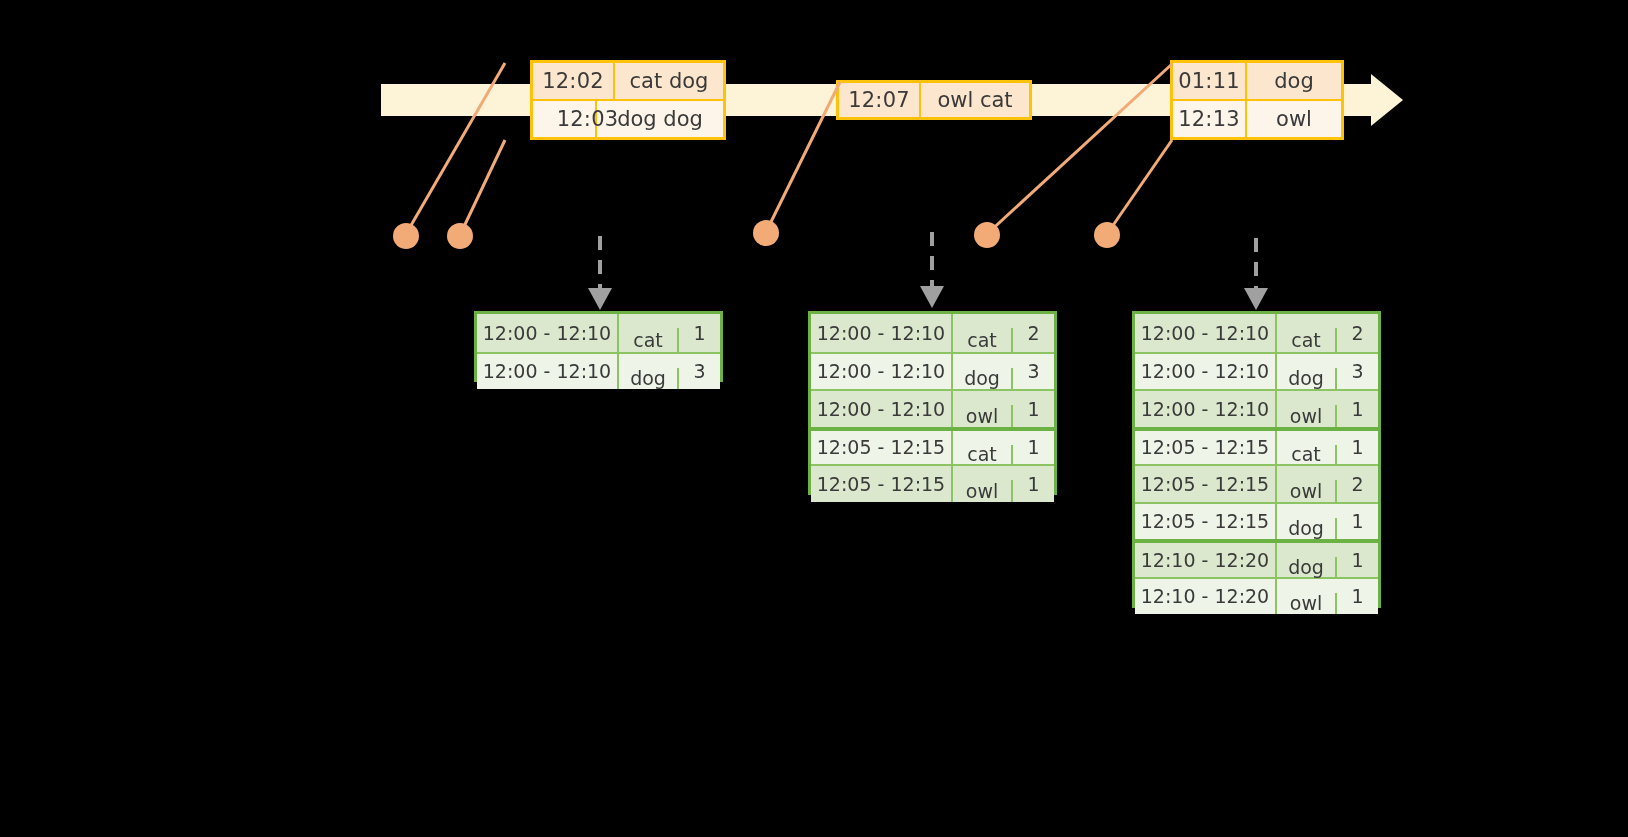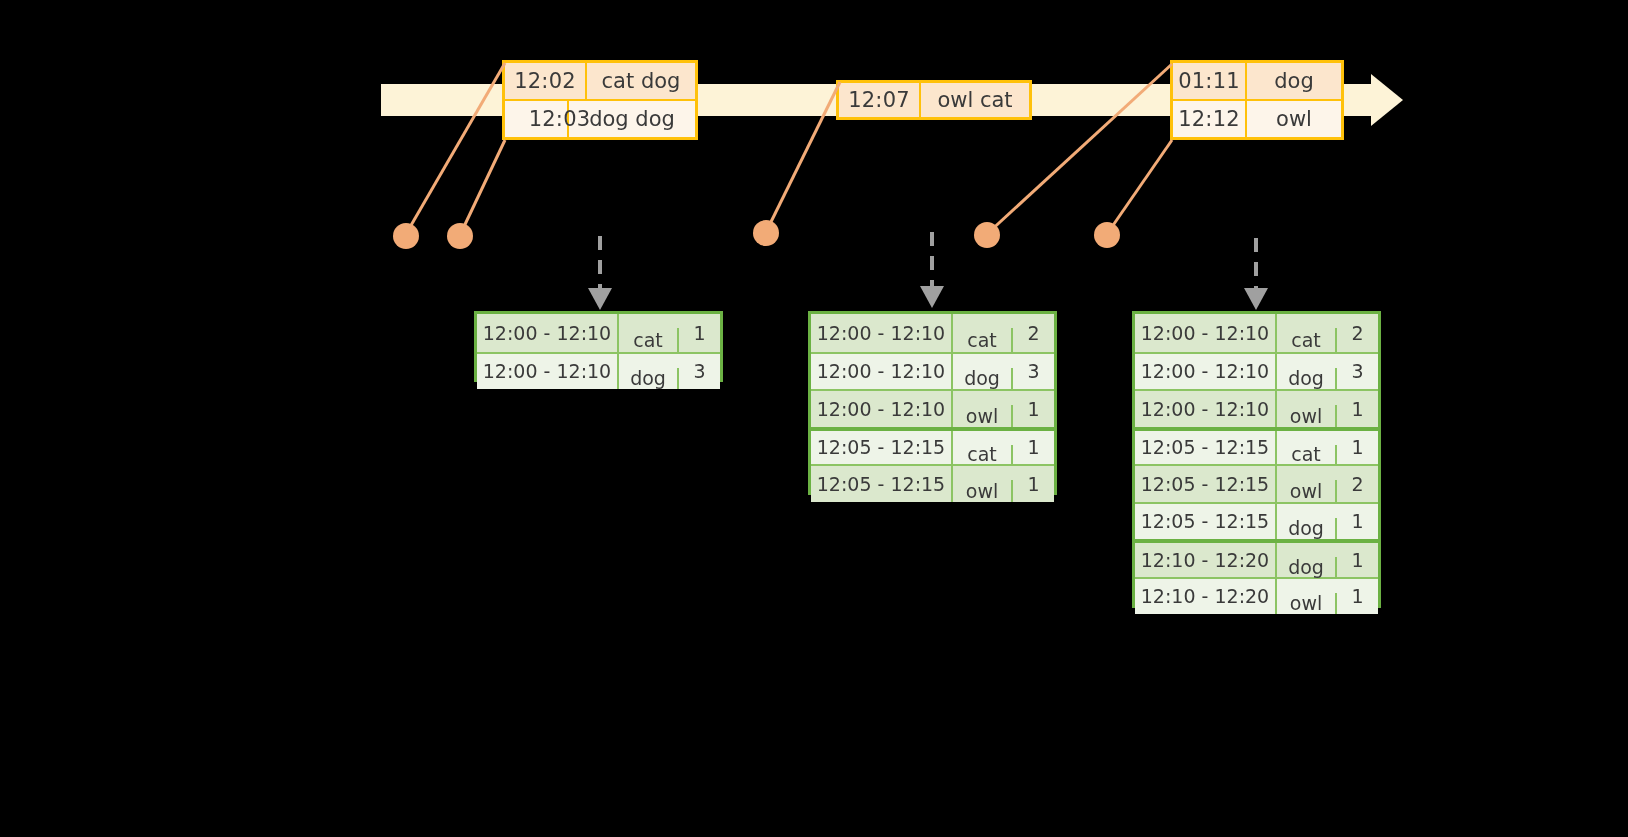--- a/index.html
+++ b/index.html
@@ -123,21 +123,21 @@
   }
 </style>
 </head>
 <body>
 
 <div id="canvas">
 
   <div id="timeline-bar" style="left:381px; top:84px; width:990px; height:32px;"></div>
   <div id="timeline-arrowhead" style="left:1371px; top:74px;"></div>
 
-  <div class="event-box" style="left:502px; top:60px; width:196px; height:80px;">
+  <div class="event-box" style="left:530px; top:60px; width:196px; height:80px;">
     <div class="event-row shade-dark">
       <div class="event-time" style="width:82px;">12:02</div>
       <div class="event-words">cat dog</div>
     </div>
     <div class="event-row shade-light">
       <div class="event-time" style="width:64px;padding-left:47px;">12:03</div>
       <div class="event-words">dog dog</div>
     </div>
   </div>
 
@@ -147,21 +147,21 @@
       <div class="event-words">owl cat</div>
     </div>
   </div>
 
   <div class="event-box" style="left:1170px; top:60px; width:174px; height:80px;">
     <div class="event-row shade-dark">
       <div class="event-time" style="width:74px;">01:11</div>
       <div class="event-words">dog</div>
     </div>
     <div class="event-row shade-light">
-      <div class="event-time" style="width:74px;">12:12</div>
+      <div class="event-time" style="width:74px;">12:13</div>
       <div class="event-words">owl</div>
     </div>
   </div>
 
   <svg id="connectors" viewBox="0 0 1628 837">
 
     <g stroke="#f2ab77" stroke-width="3" fill="none">
       <line x1="406" y1="234" x2="505" y2="63"></line>
       <line x1="460" y1="235" x2="505" y2="140"></line>
       <line x1="766" y1="232" x2="840" y2="82"></line>

